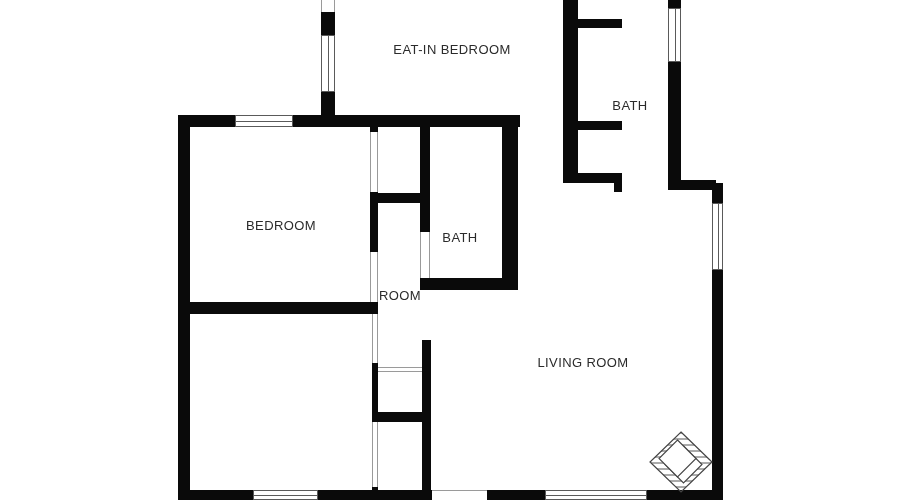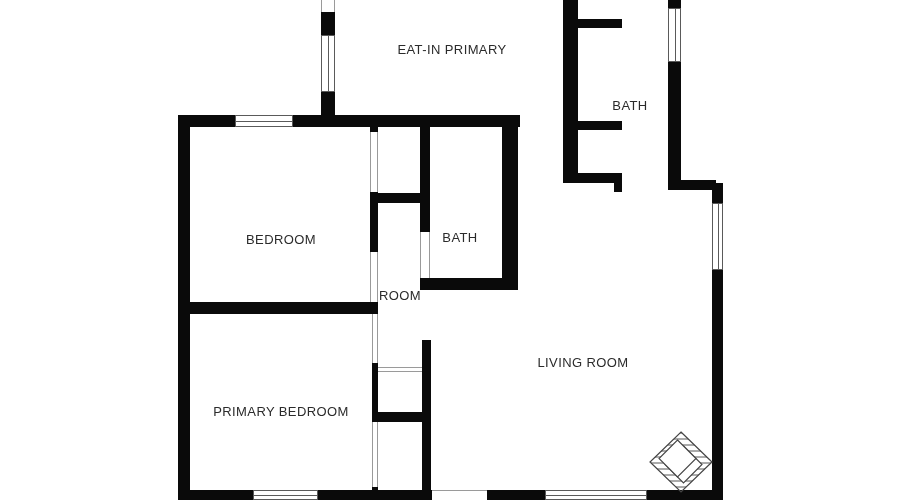--- a/index.html
+++ b/index.html
@@ -105,27 +105,26 @@
   <div class="wall" style="left:372px;top:487px;width:6px;height:5px;"></div>
 
   <div class="wall" style="left:178px;top:490px;width:75px;height:10px;"></div>
   <div class="window-h" style="left:253px;top:490px;width:65px;height:10px;"></div>
   <div class="wall" style="left:318px;top:490px;width:114px;height:10px;"></div>
   <div class="opening-h top-only" style="left:432px;top:490px;width:55px;height:10px;"></div>
   <div class="wall" style="left:487px;top:490px;width:58px;height:10px;"></div>
   <div class="window-h" style="left:545px;top:490px;width:102px;height:10px;"></div>
   <div class="wall" style="left:647px;top:490px;width:76px;height:10px;"></div>
 
-  <div class="room-label" style="left: 452px; top: 49px; font-size: 13px;">EAT-IN PRIMARY</div>
+  <div class="room-label" style="left: 452px; top: 49px; font-size: 13px;">EAT-IN BEDROOM</div>
   <div class="room-label" style="left: 630px; top: 105px; font-size: 13px;">BATH</div>
-  <div class="room-label" style="left: 281px; top: 239px; font-size: 13px;">BEDROOM</div>
+  <div class="room-label" style="left: 281px; top: 225px; font-size: 13px;">BEDROOM</div>
   <div class="room-label" style="left: 460px; top: 237px; font-size: 13px;">BATH</div>
   <div class="room-label" style="left: 400px; top: 295px; font-size: 13px;">ROOM</div>
   <div class="room-label" style="left: 579px; top: 362px; font-size: 13px; padding-left: 8px;">LIVING ROOM</div>
-  <div class="room-label" style="left: 281px; top: 411px; font-size: 13px;">PRIMARY BEDROOM</div>
 
   <svg class="compass" width="66" height="64" viewBox="0 0 66 64">
     <defs>
       <pattern id="hatch" width="6" height="6" patternUnits="userSpaceOnUse">
         <line x1="0" y1="3" x2="6" y2="3" stroke="#555" stroke-width="1"></line>
       </pattern>
     </defs>
     <polygon points="33,2 64,32 33,62 2,32" fill="url(#hatch)" stroke="#444" stroke-width="1.2"></polygon>
     <polygon points="35.5,16 54,34.5 35.5,53 17,34.5" fill="#ffffff" stroke="#444" stroke-width="1.1"></polygon>
     <polygon points="29.5,10 48,28.5 29.5,47 11,28.5" fill="#ffffff" stroke="#444" stroke-width="1.1"></polygon>

